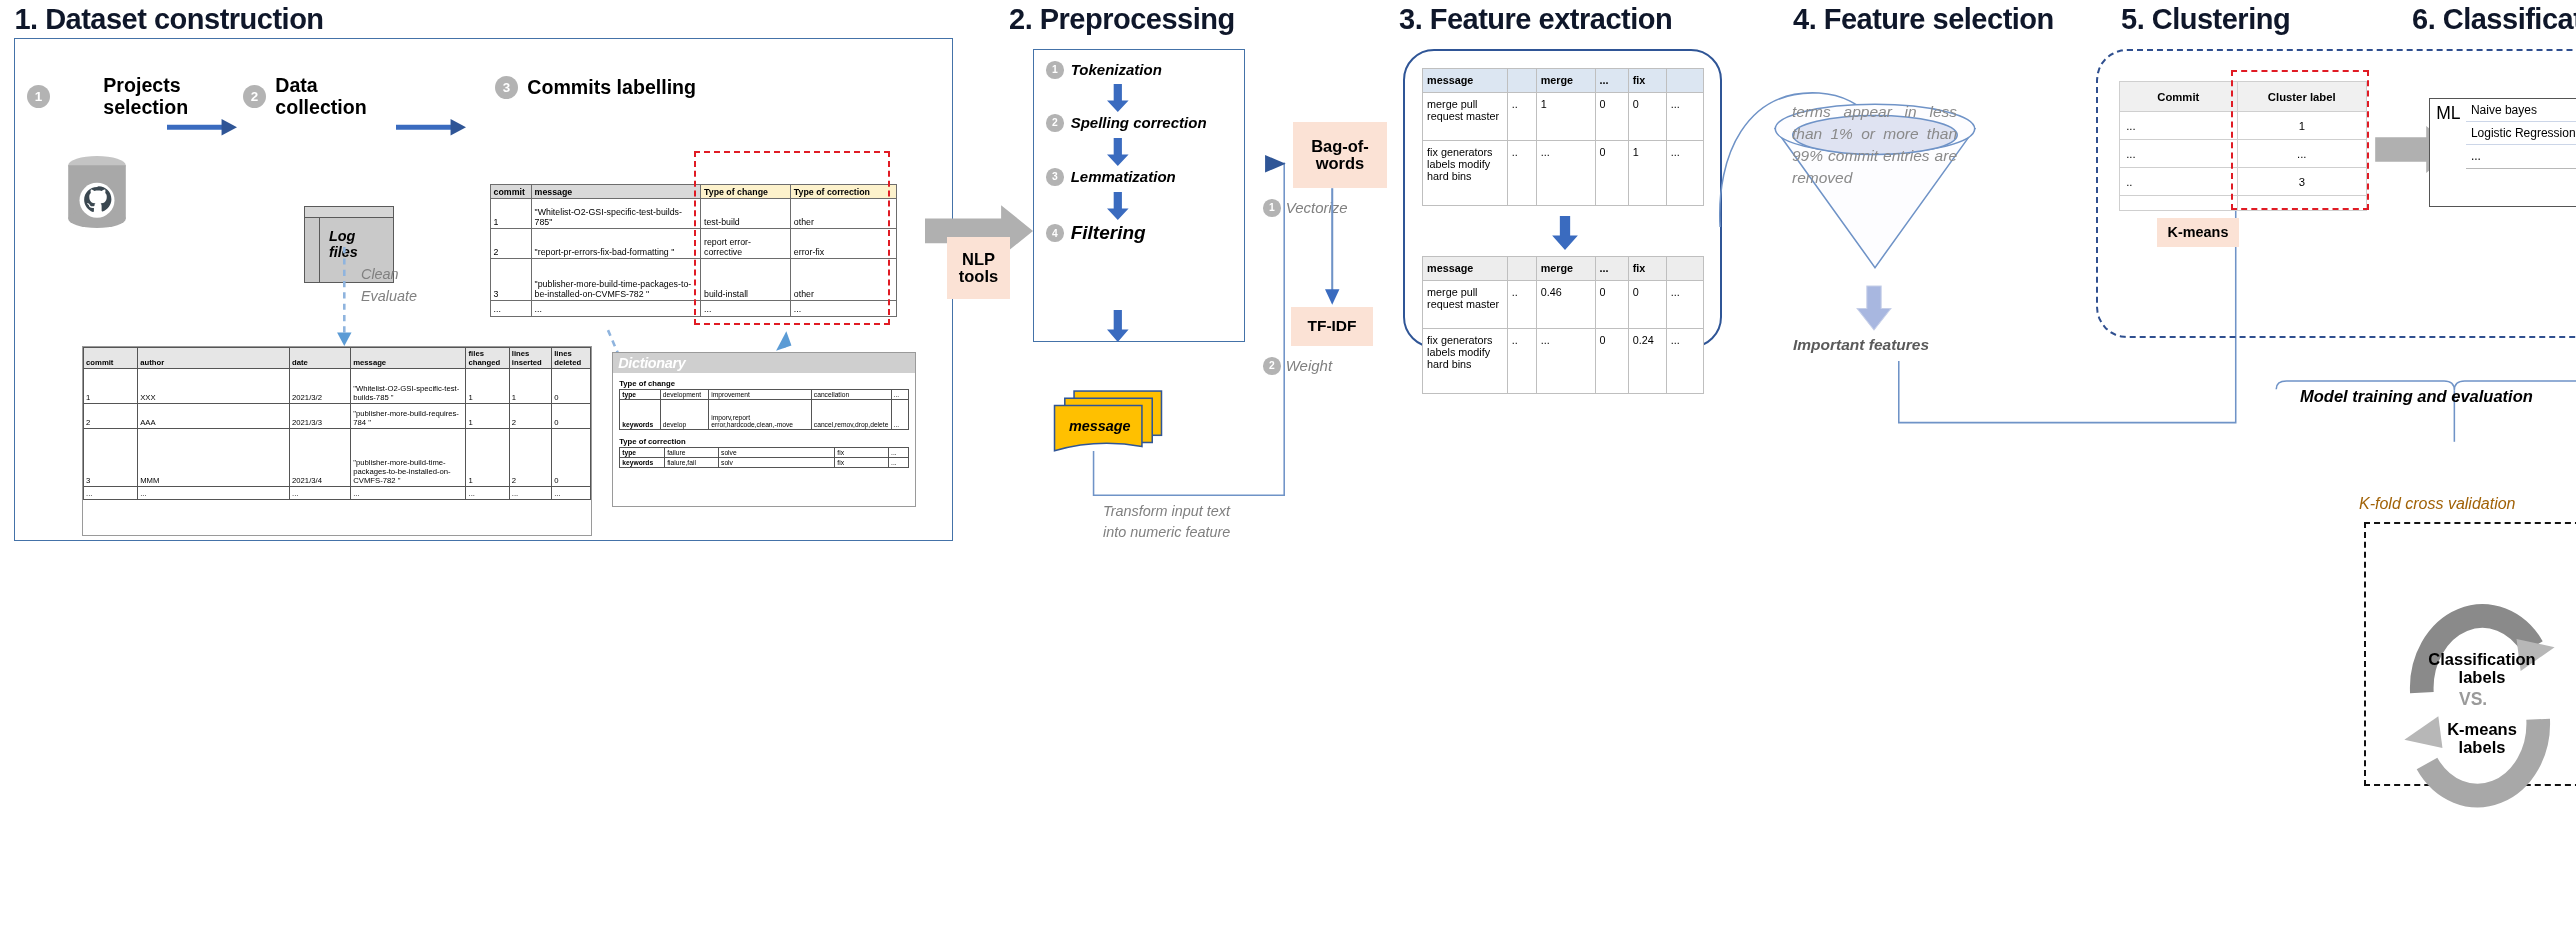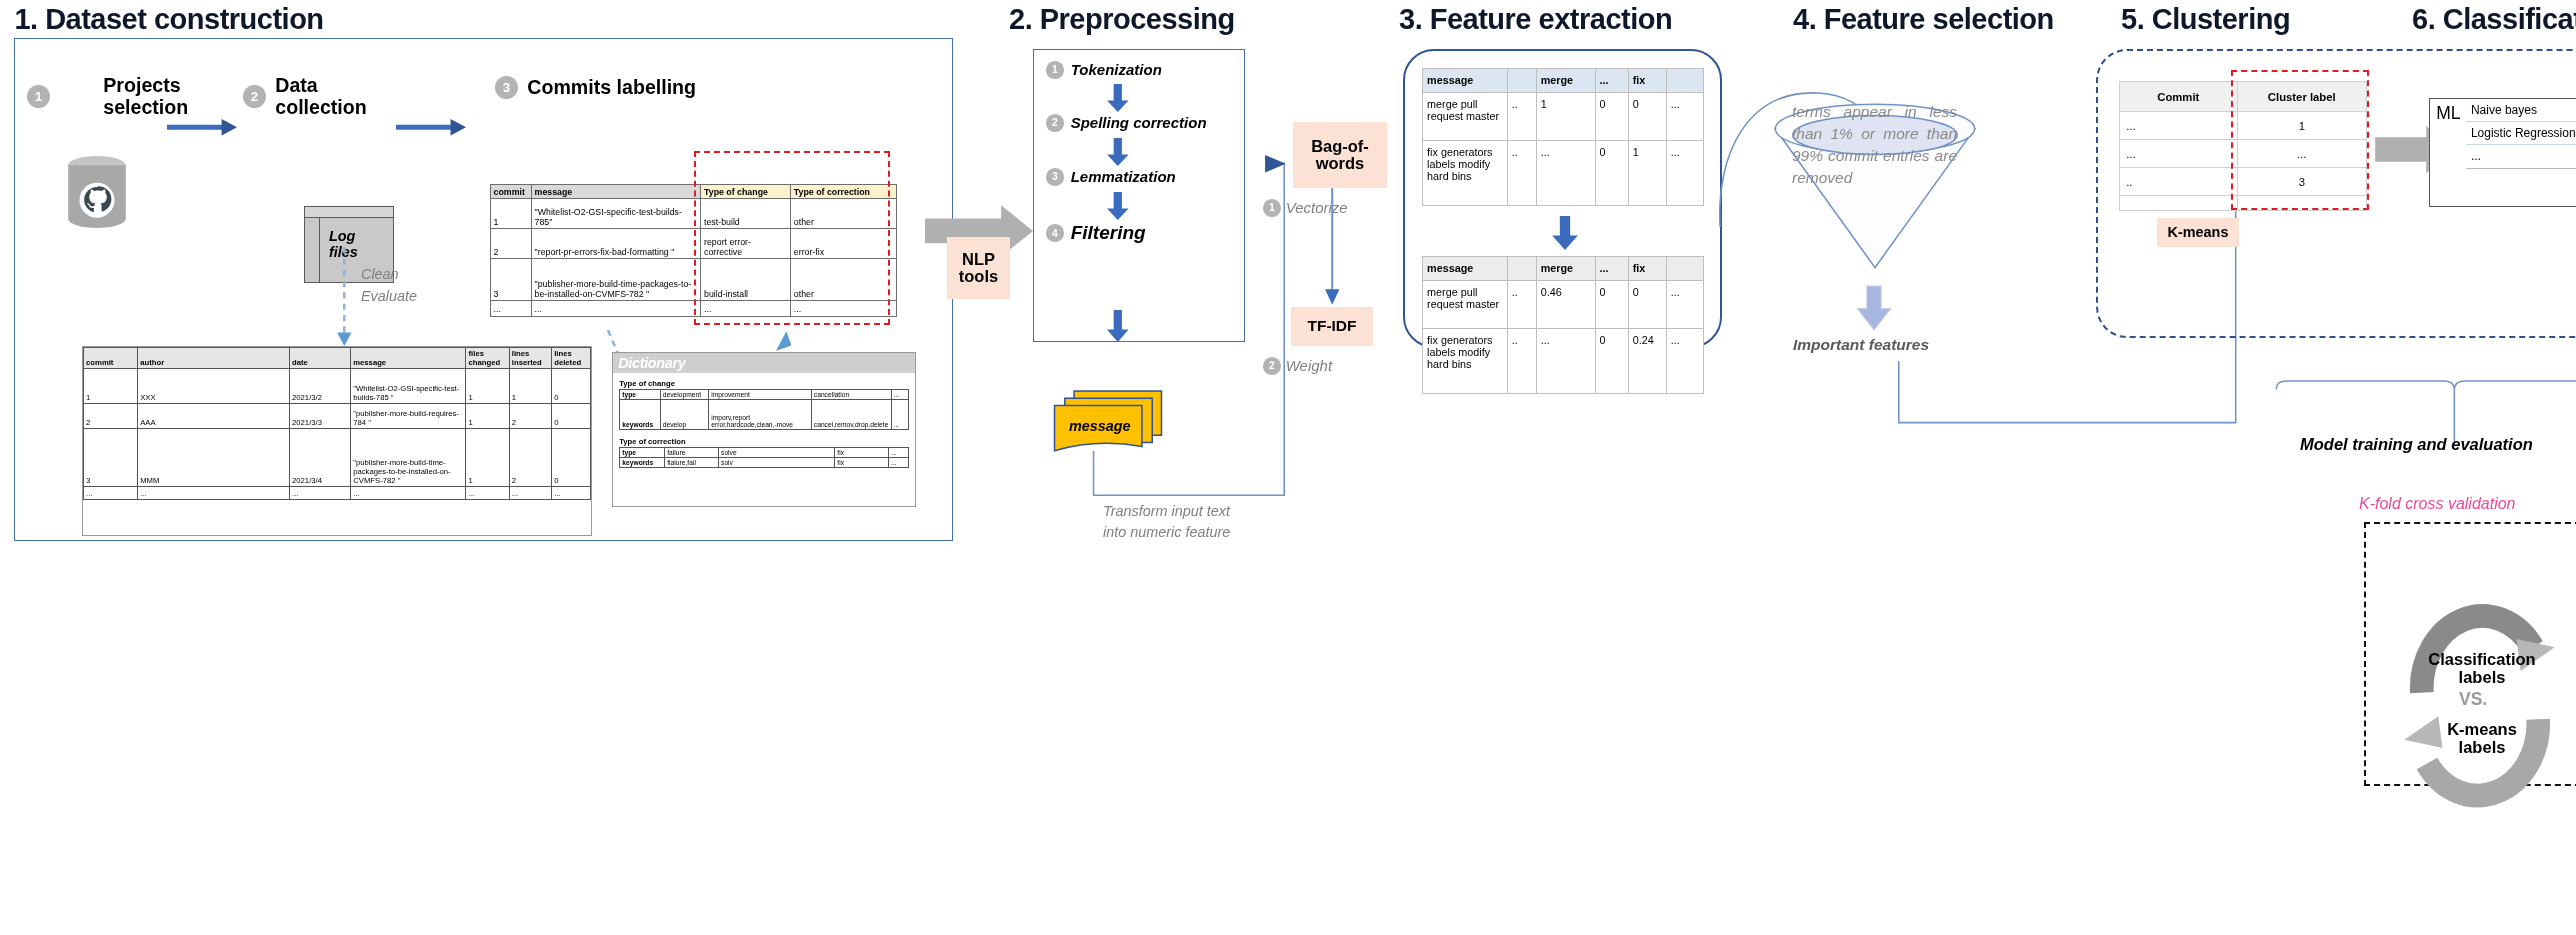--- a/index.html
+++ b/index.html
@@ -508,23 +508,23 @@
     <div class="ml-item">Naive bayes</div>
     <div class="ml-item">Logistic Regression</div>
     <div class="ml-item">...</div>
   </div>
 </div>
 
 <svg class="abs" style="left:2269px; top:381px;" width="381" height="67" viewBox="0 0 740 130">
   <path d="M14 16 Q14 0 34 0 H340 Q360 0 360 18 Q360 0 380 0 H690 Q712 0 712 16" fill="none" stroke="#6f93c7" stroke-width="3"></path>
   <path d="M360 18 V118" fill="none" stroke="#6f93c7" stroke-width="3"></path>
 </svg>
-<div class="abs bold ital" style="left:2300px; top:387px; font-size:16.5px;margin-top:48px;">Model training and evaluation</div>
-
-<div class="abs note" style="left:2359px; top:495px; font-size:16px; color:#ec4899;">K-fold cross validation</div>
+<div class="abs bold ital" style="left:2300px; top:387px; font-size:16.5px;">Model training and evaluation</div>
+
+<div class="abs note" style="left:2359px; top:495px; font-size:16px; color:#a16207;">K-fold cross validation</div>
 
 <div class="abs dash-black" style="left:2364px; top:522px; width:227px; height:264px;"></div>
 
 <svg class="abs" style="left:2391px; top:538px;" width="178" height="237" viewBox="0 0 346 460">
   <path d="M60 300 A 118 140 0 0 1 275 212" fill="none" stroke="#8a8a8a" stroke-width="46"></path>
   <polygon points="244,196 318,212 252,258" fill="#b7b7b7"></polygon>
   <path d="M286 180 A 118 140 0 0 1 70 266" fill="none" stroke="#a8a8a8" stroke-width="46" transform="translate(0,172)"></path>
   <polygon points="100,408 26,392 92,346" fill="#b7b7b7"></polygon>
 </svg>
 <div class="abs bold" style="left:2397px; top:650px; width:170px; text-align:center; font-size:16.5px; line-height:1.1;">

